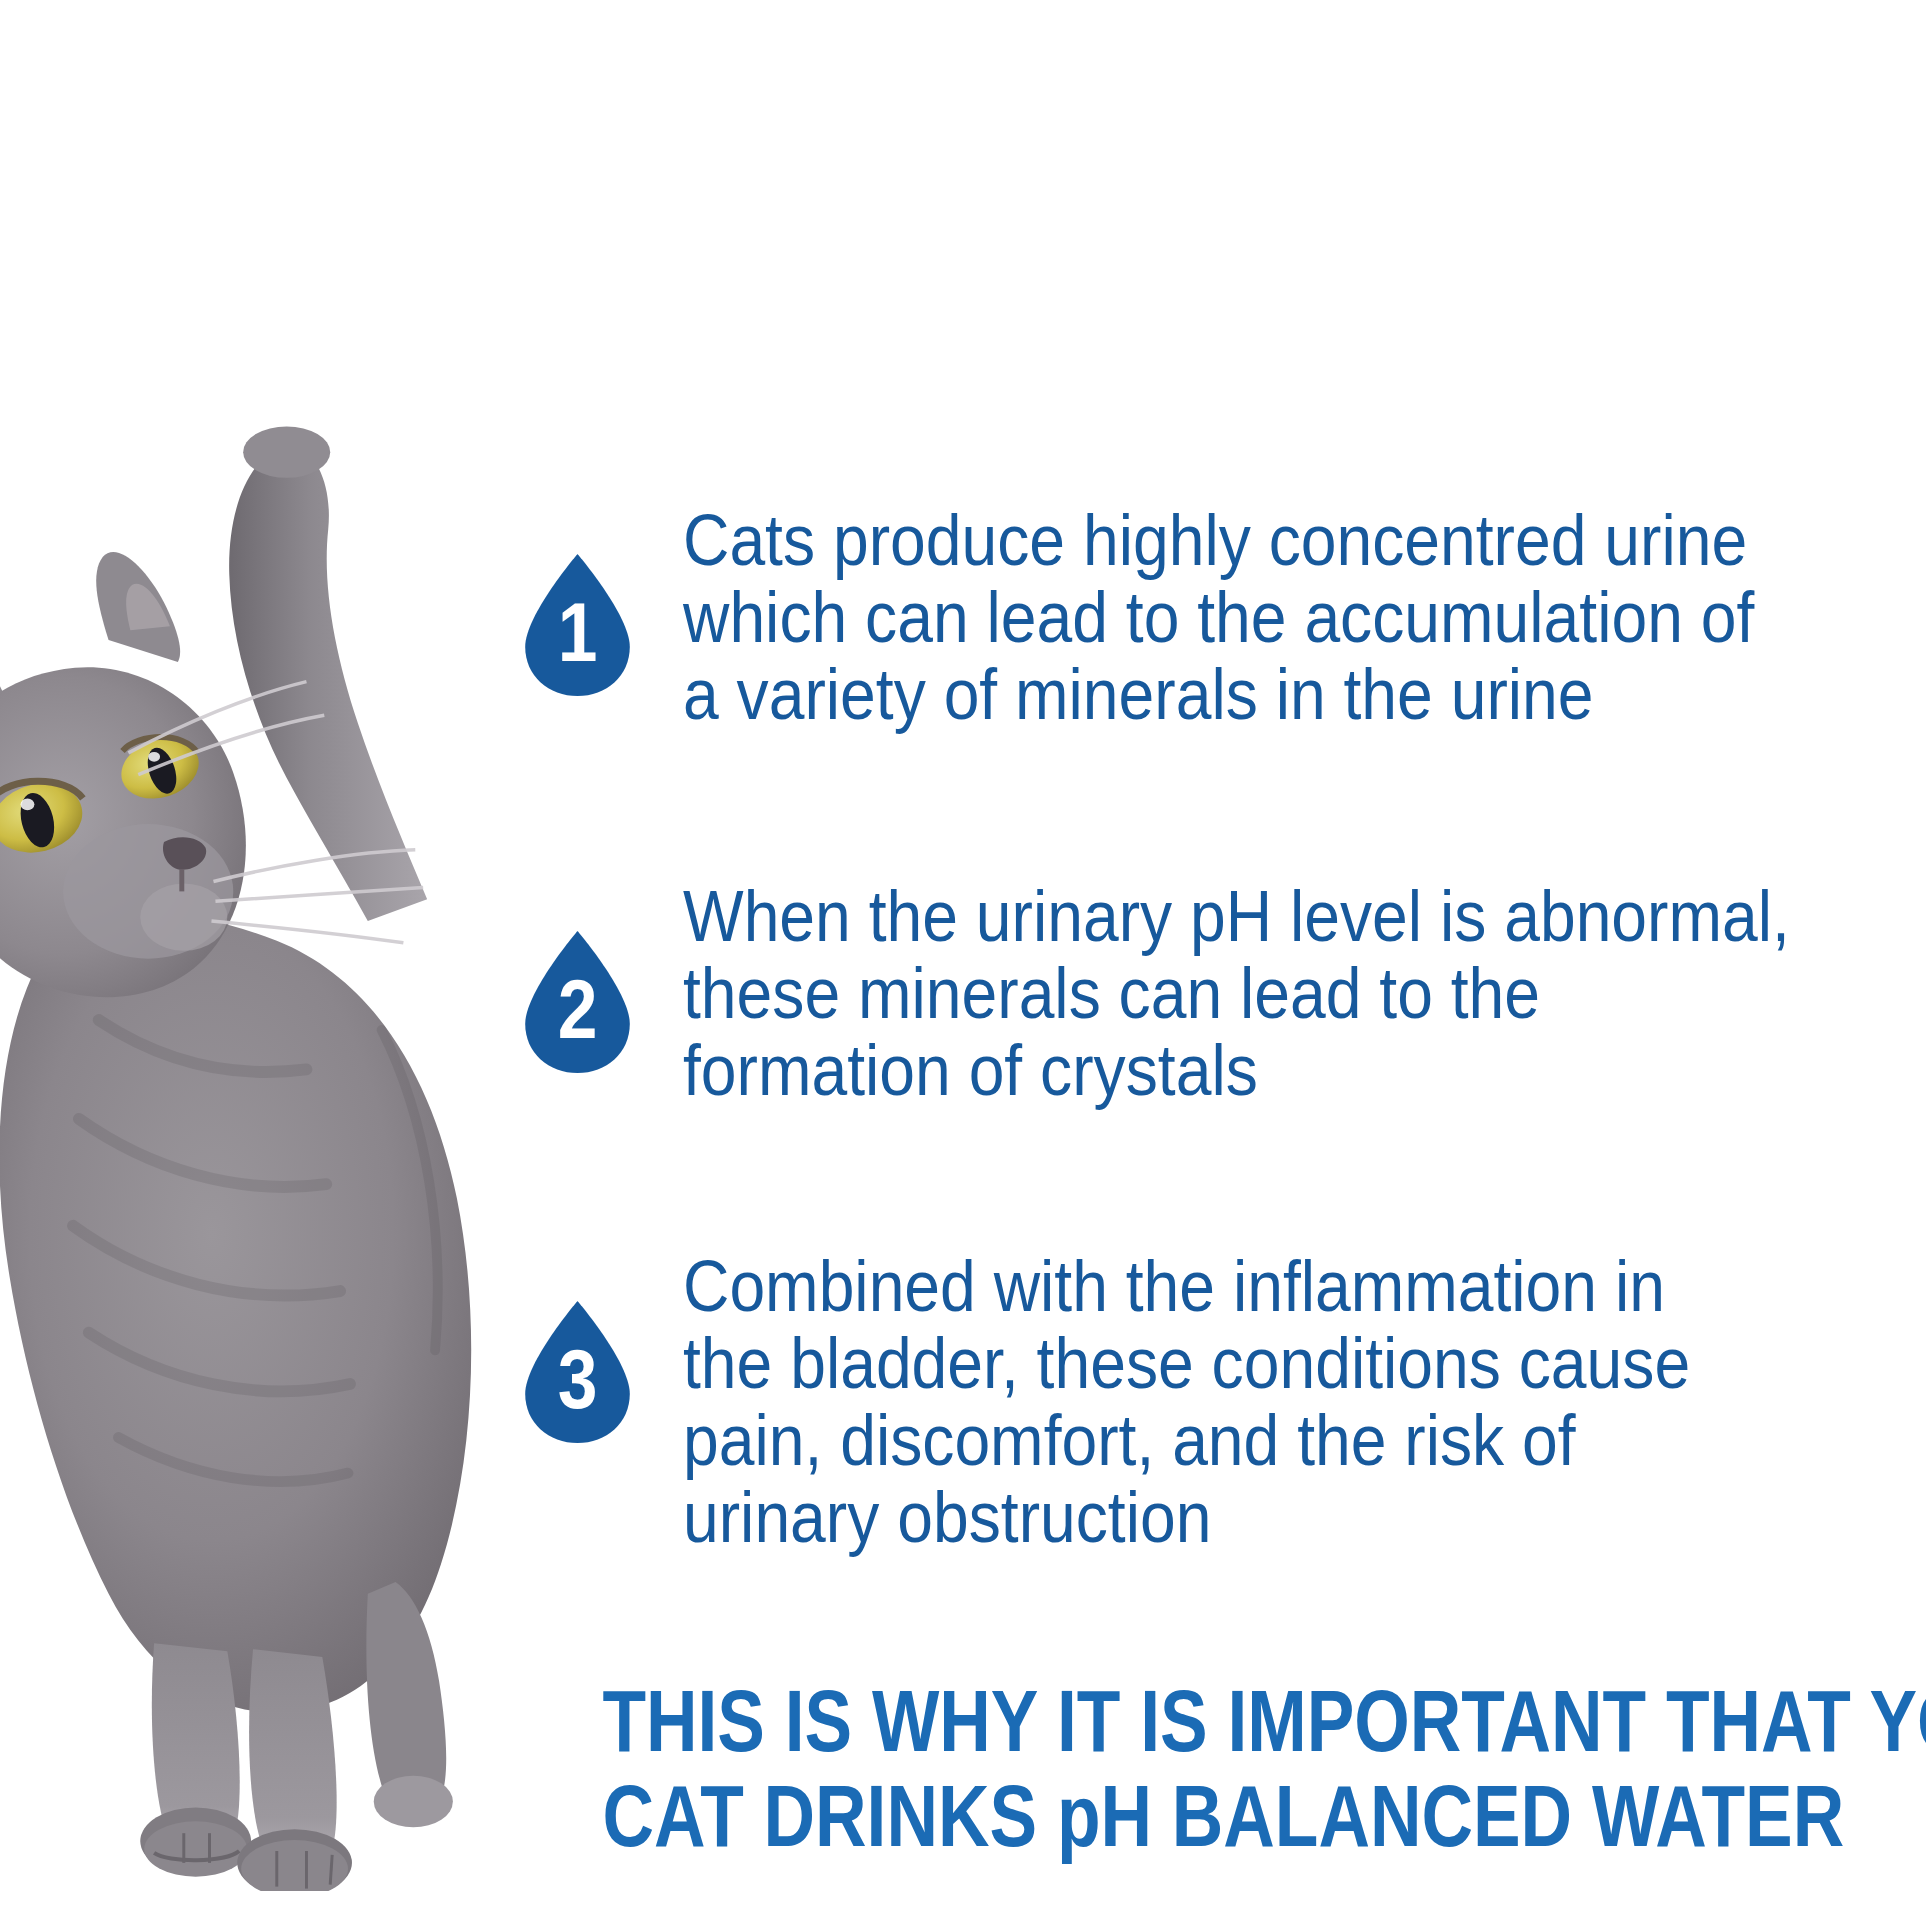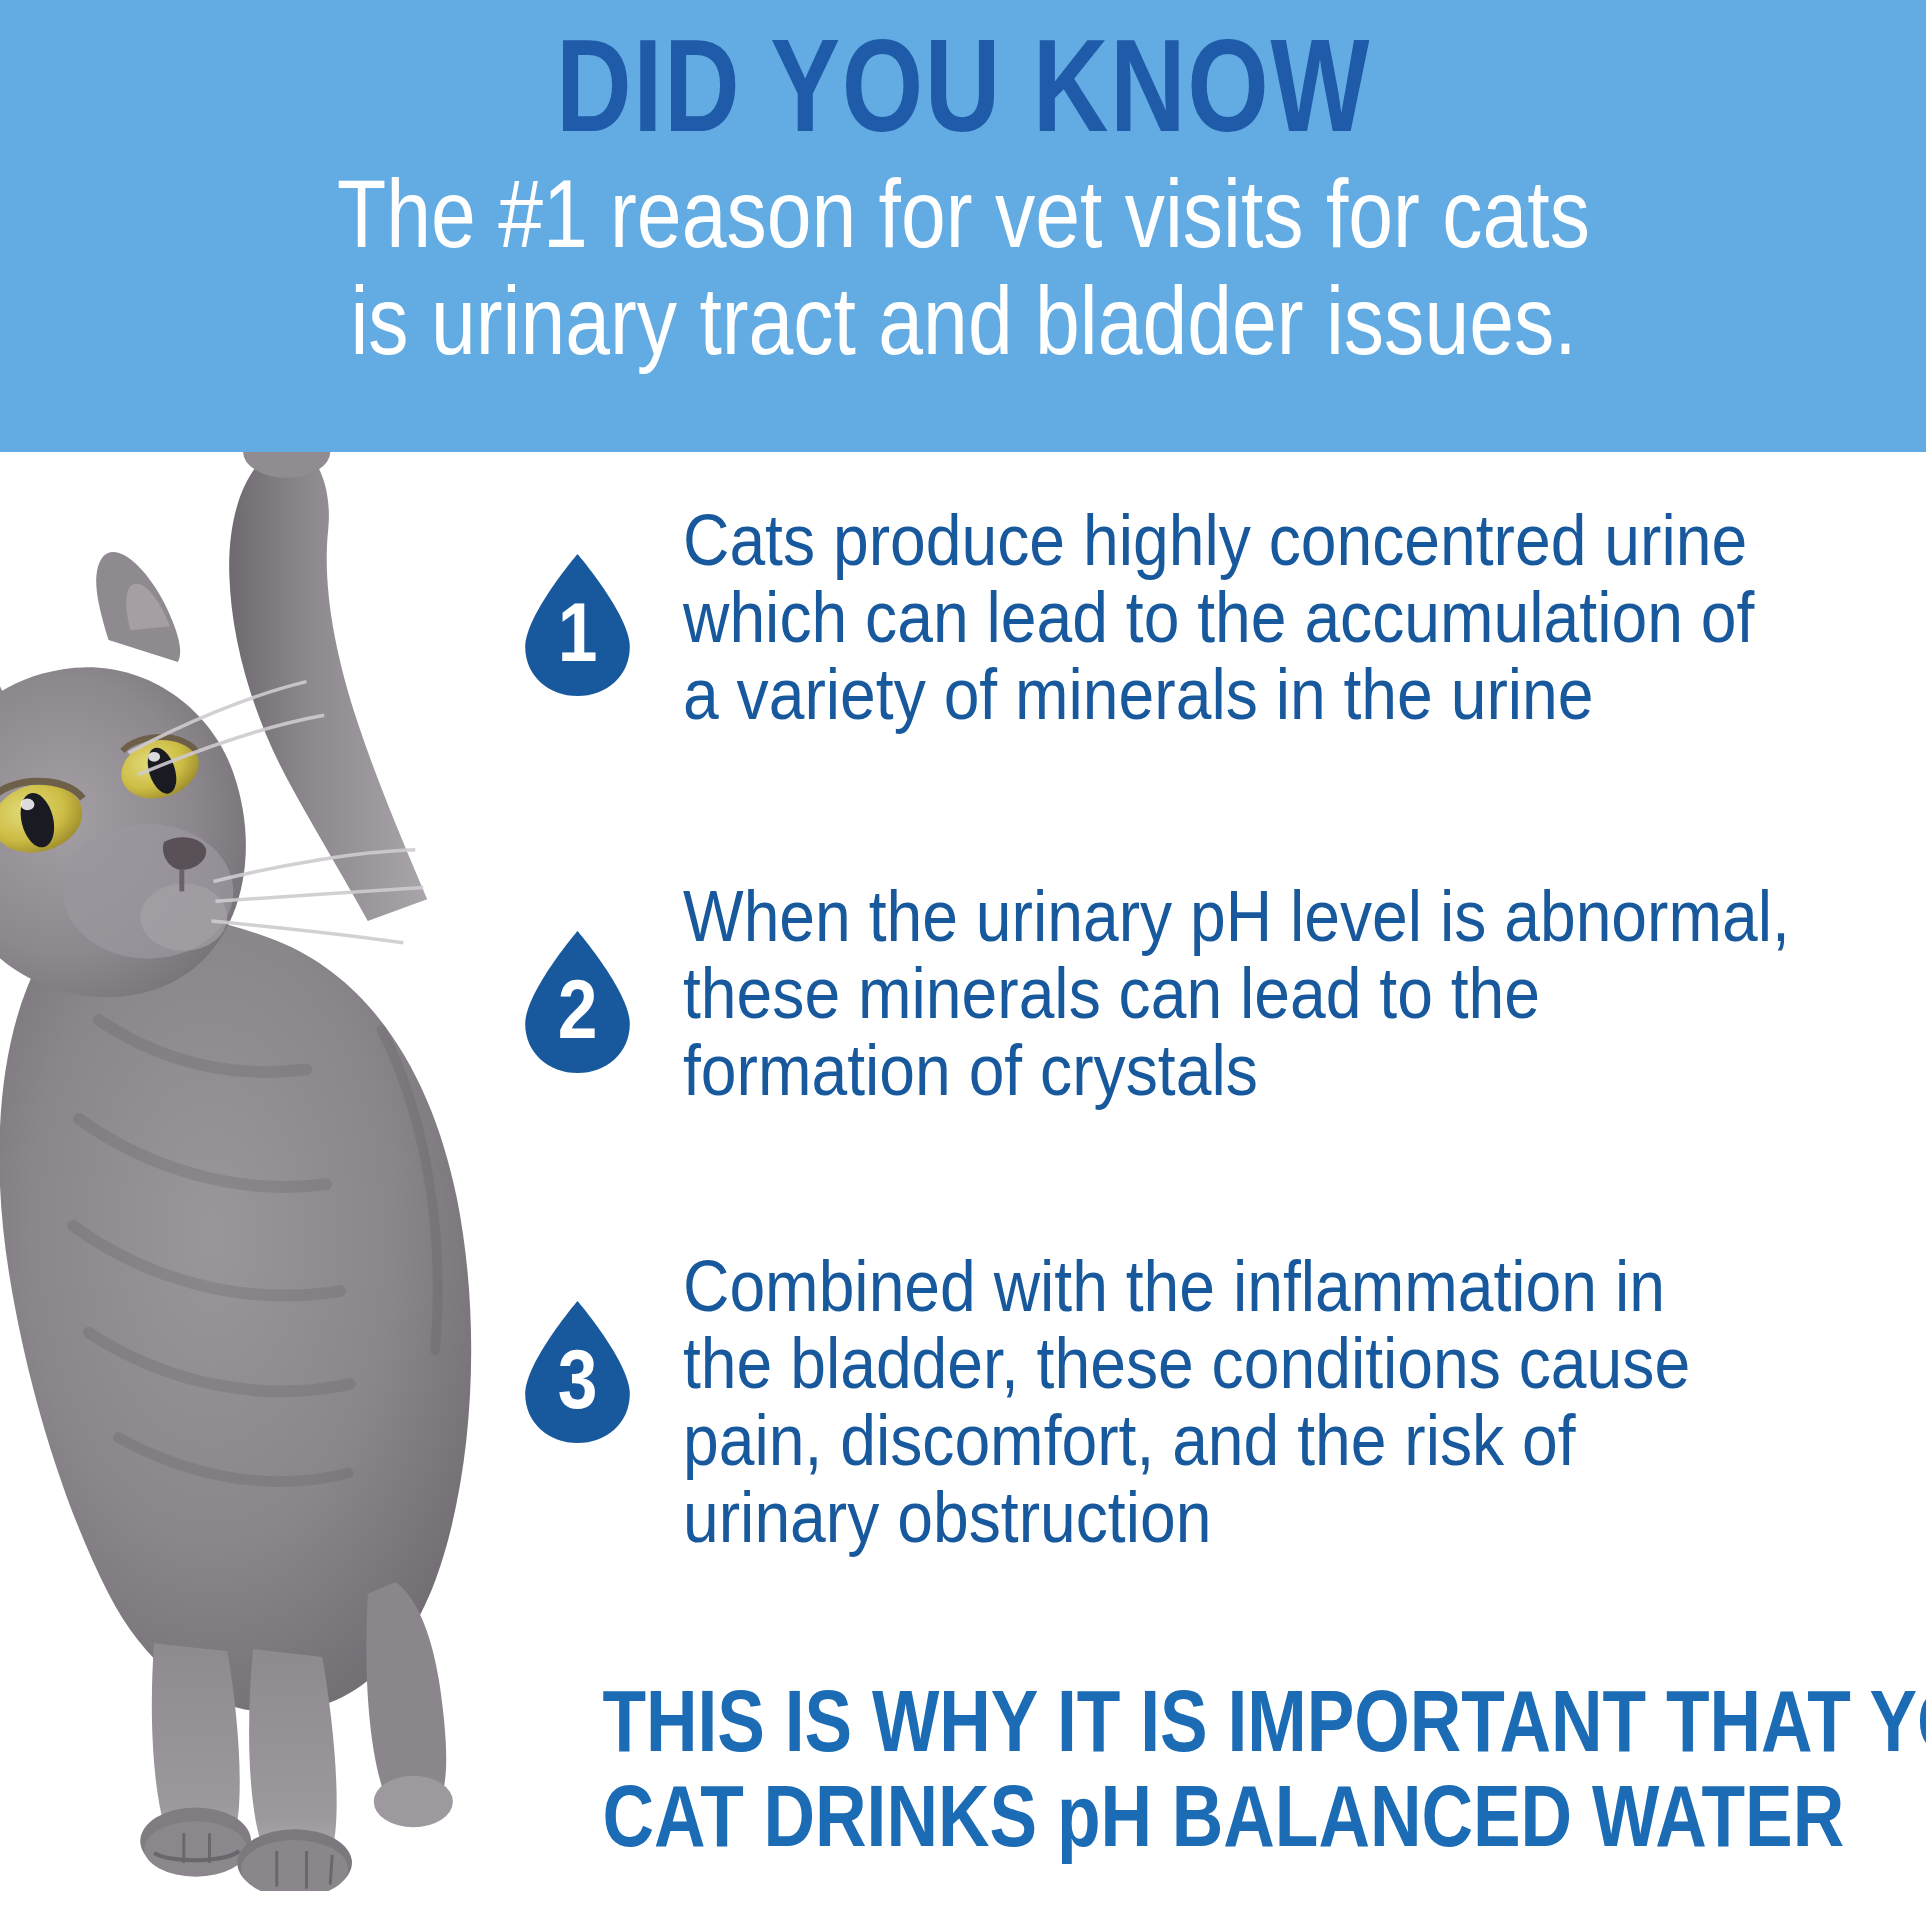--- a/index.html
+++ b/index.html
@@ -239,27 +239,20 @@
           <path d="M236 460 C 300 444, 378 430, 440 428"></path>
           <path d="M238 480 C 304 476, 384 470, 448 466"></path>
           <path d="M234 500 C 298 506, 372 514, 428 522"></path>
           <path d="M150 330 C 206 300, 272 272, 330 258"></path>
           <path d="M160 352 C 222 326, 292 302, 348 292"></path>
         </g>
       </g>
     </svg>
   </div>
 
-  <div id="header">
-    <div id="title">DID YOU KNOW</div>
-    <div id="subtitle">
-      <span class="sline">The #1 reason for vet visits for cats</span>
-      <span class="sline">is urinary tract and bladder issues.</span>
-    </div>
-  </div>
 
   <div class="point" id="point-1">
     <div class="drop">
       <svg viewBox="0 0 118 152" xmlns="http://www.w3.org/2000/svg">
         <path d="M59 4 C 59 4, 112 66, 112 98 C 112 128, 88 148, 59 148
                  C 30 148, 6 128, 6 98 C 6 66, 59 4, 59 4 Z" fill="#17599C"></path>
       </svg>
       <div class="num">1</div>
     </div>
     <div class="ptext">

